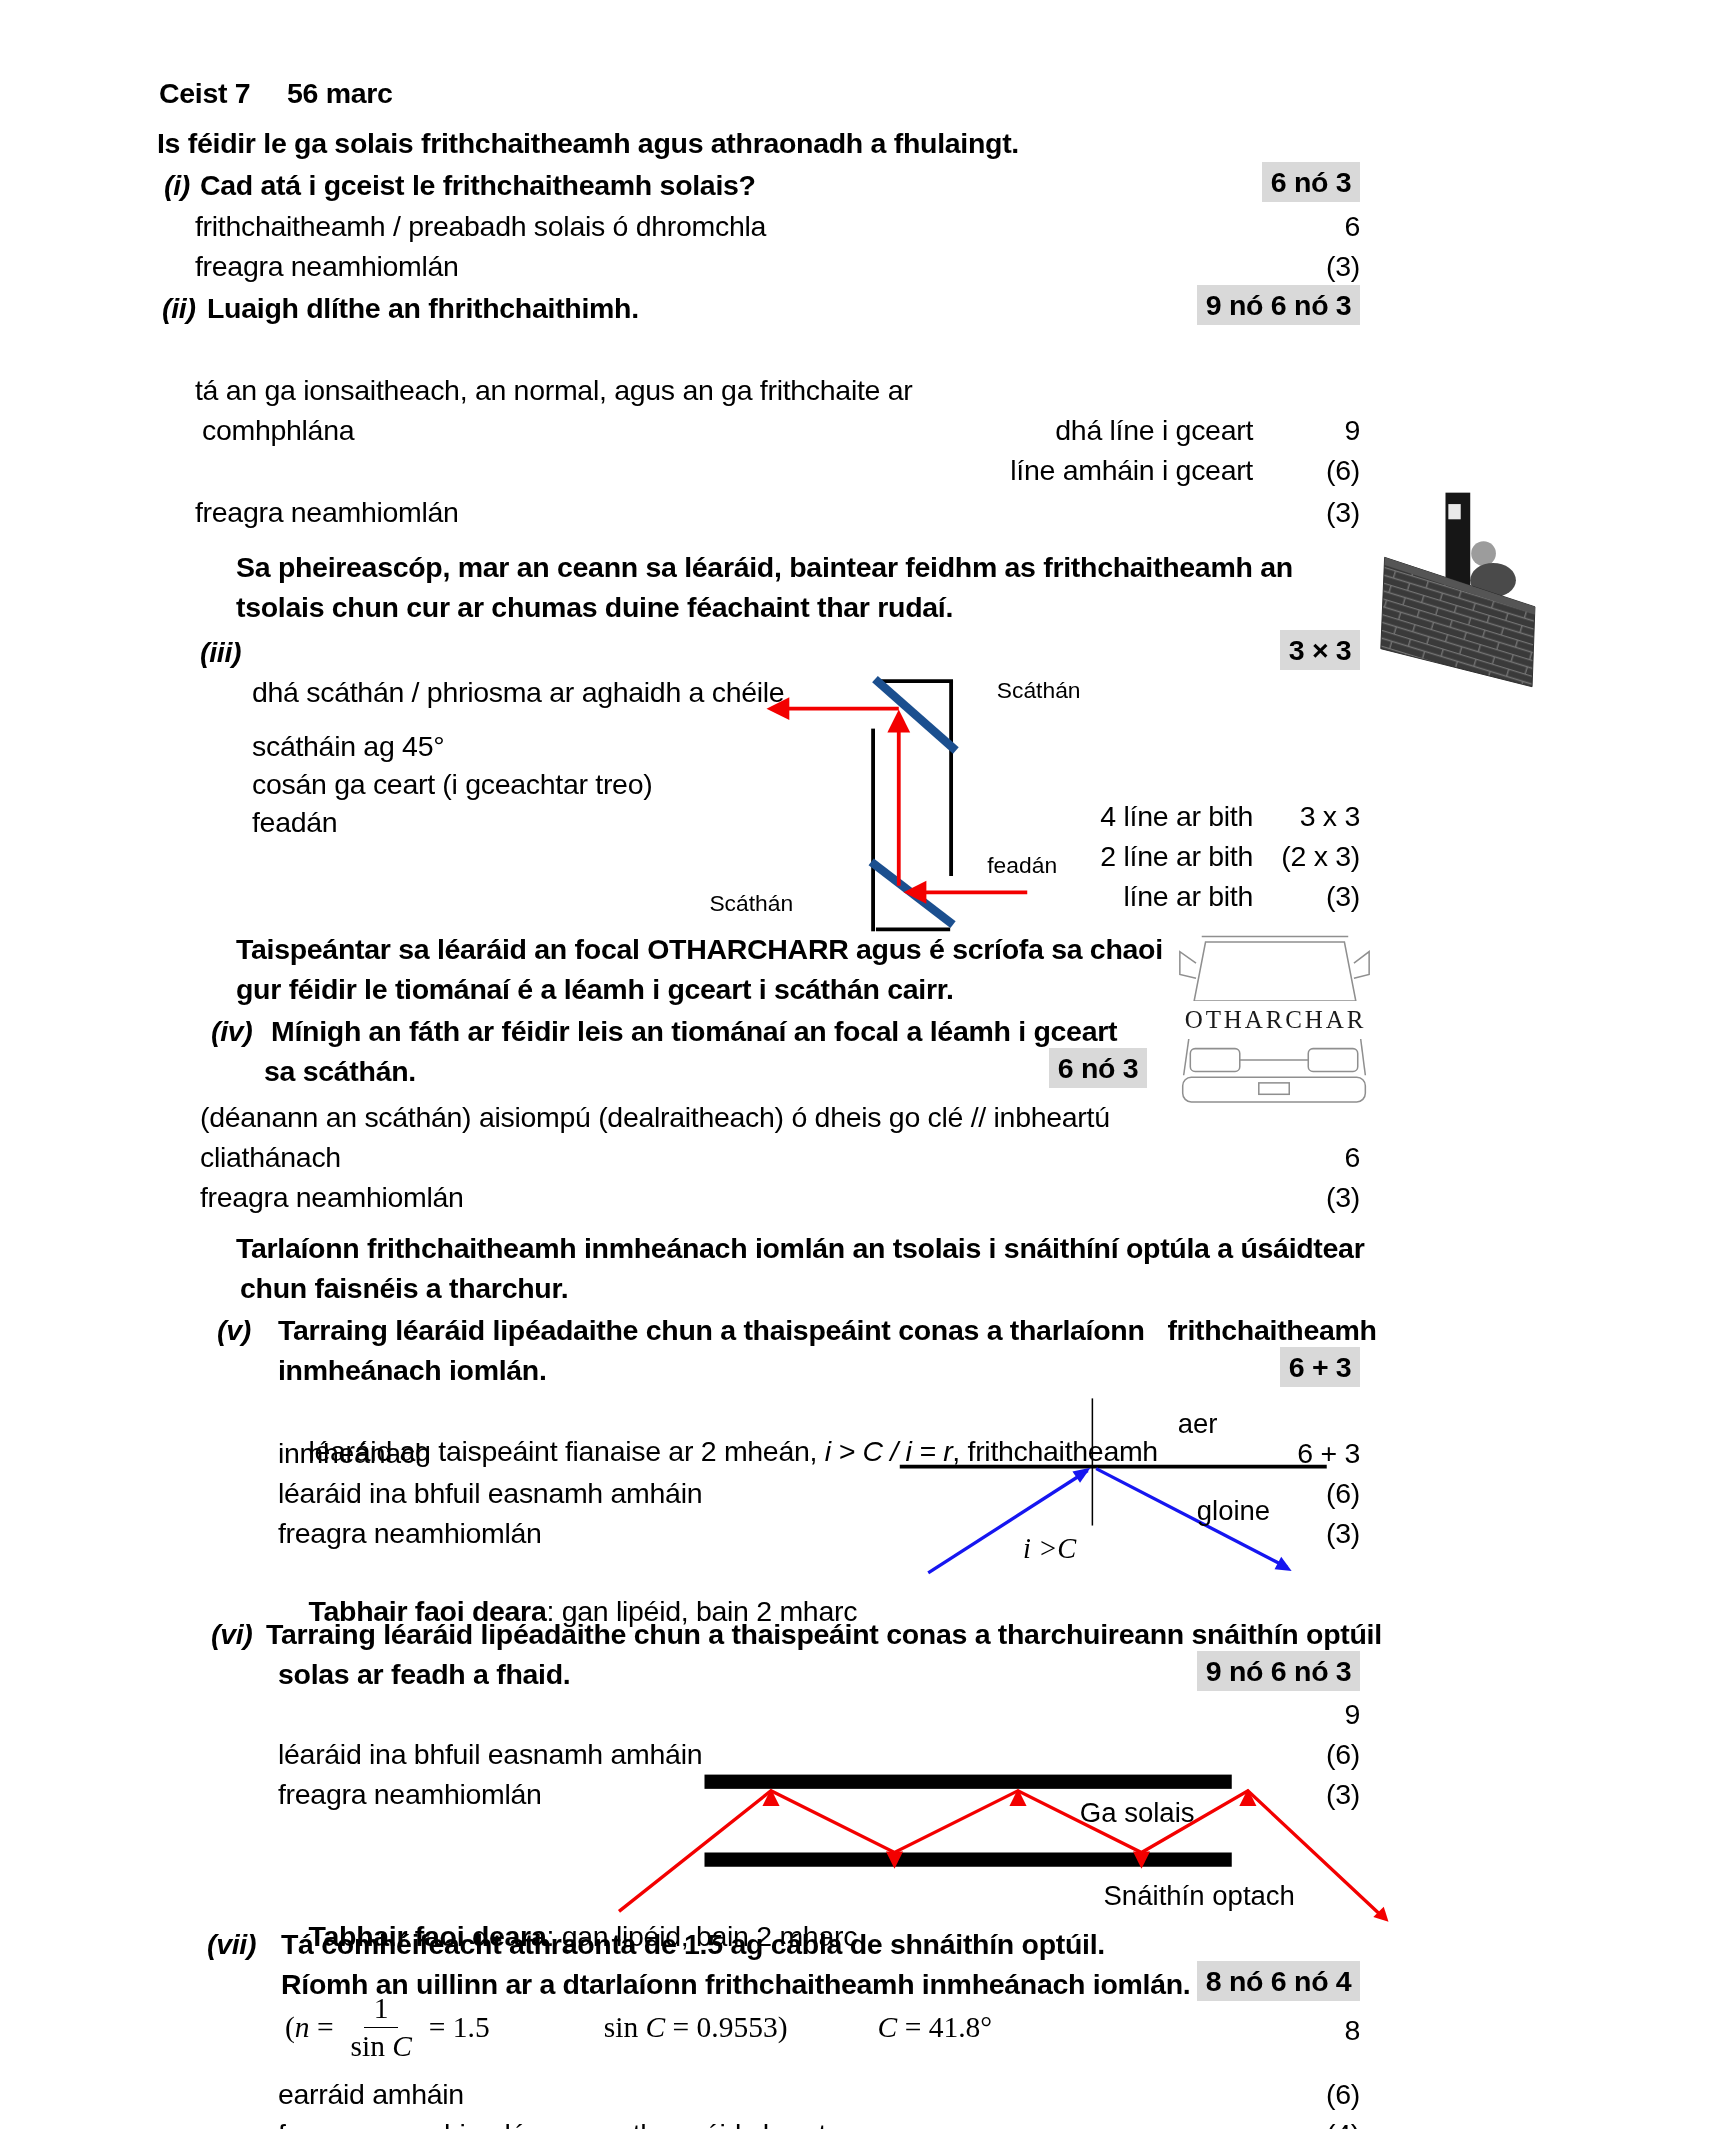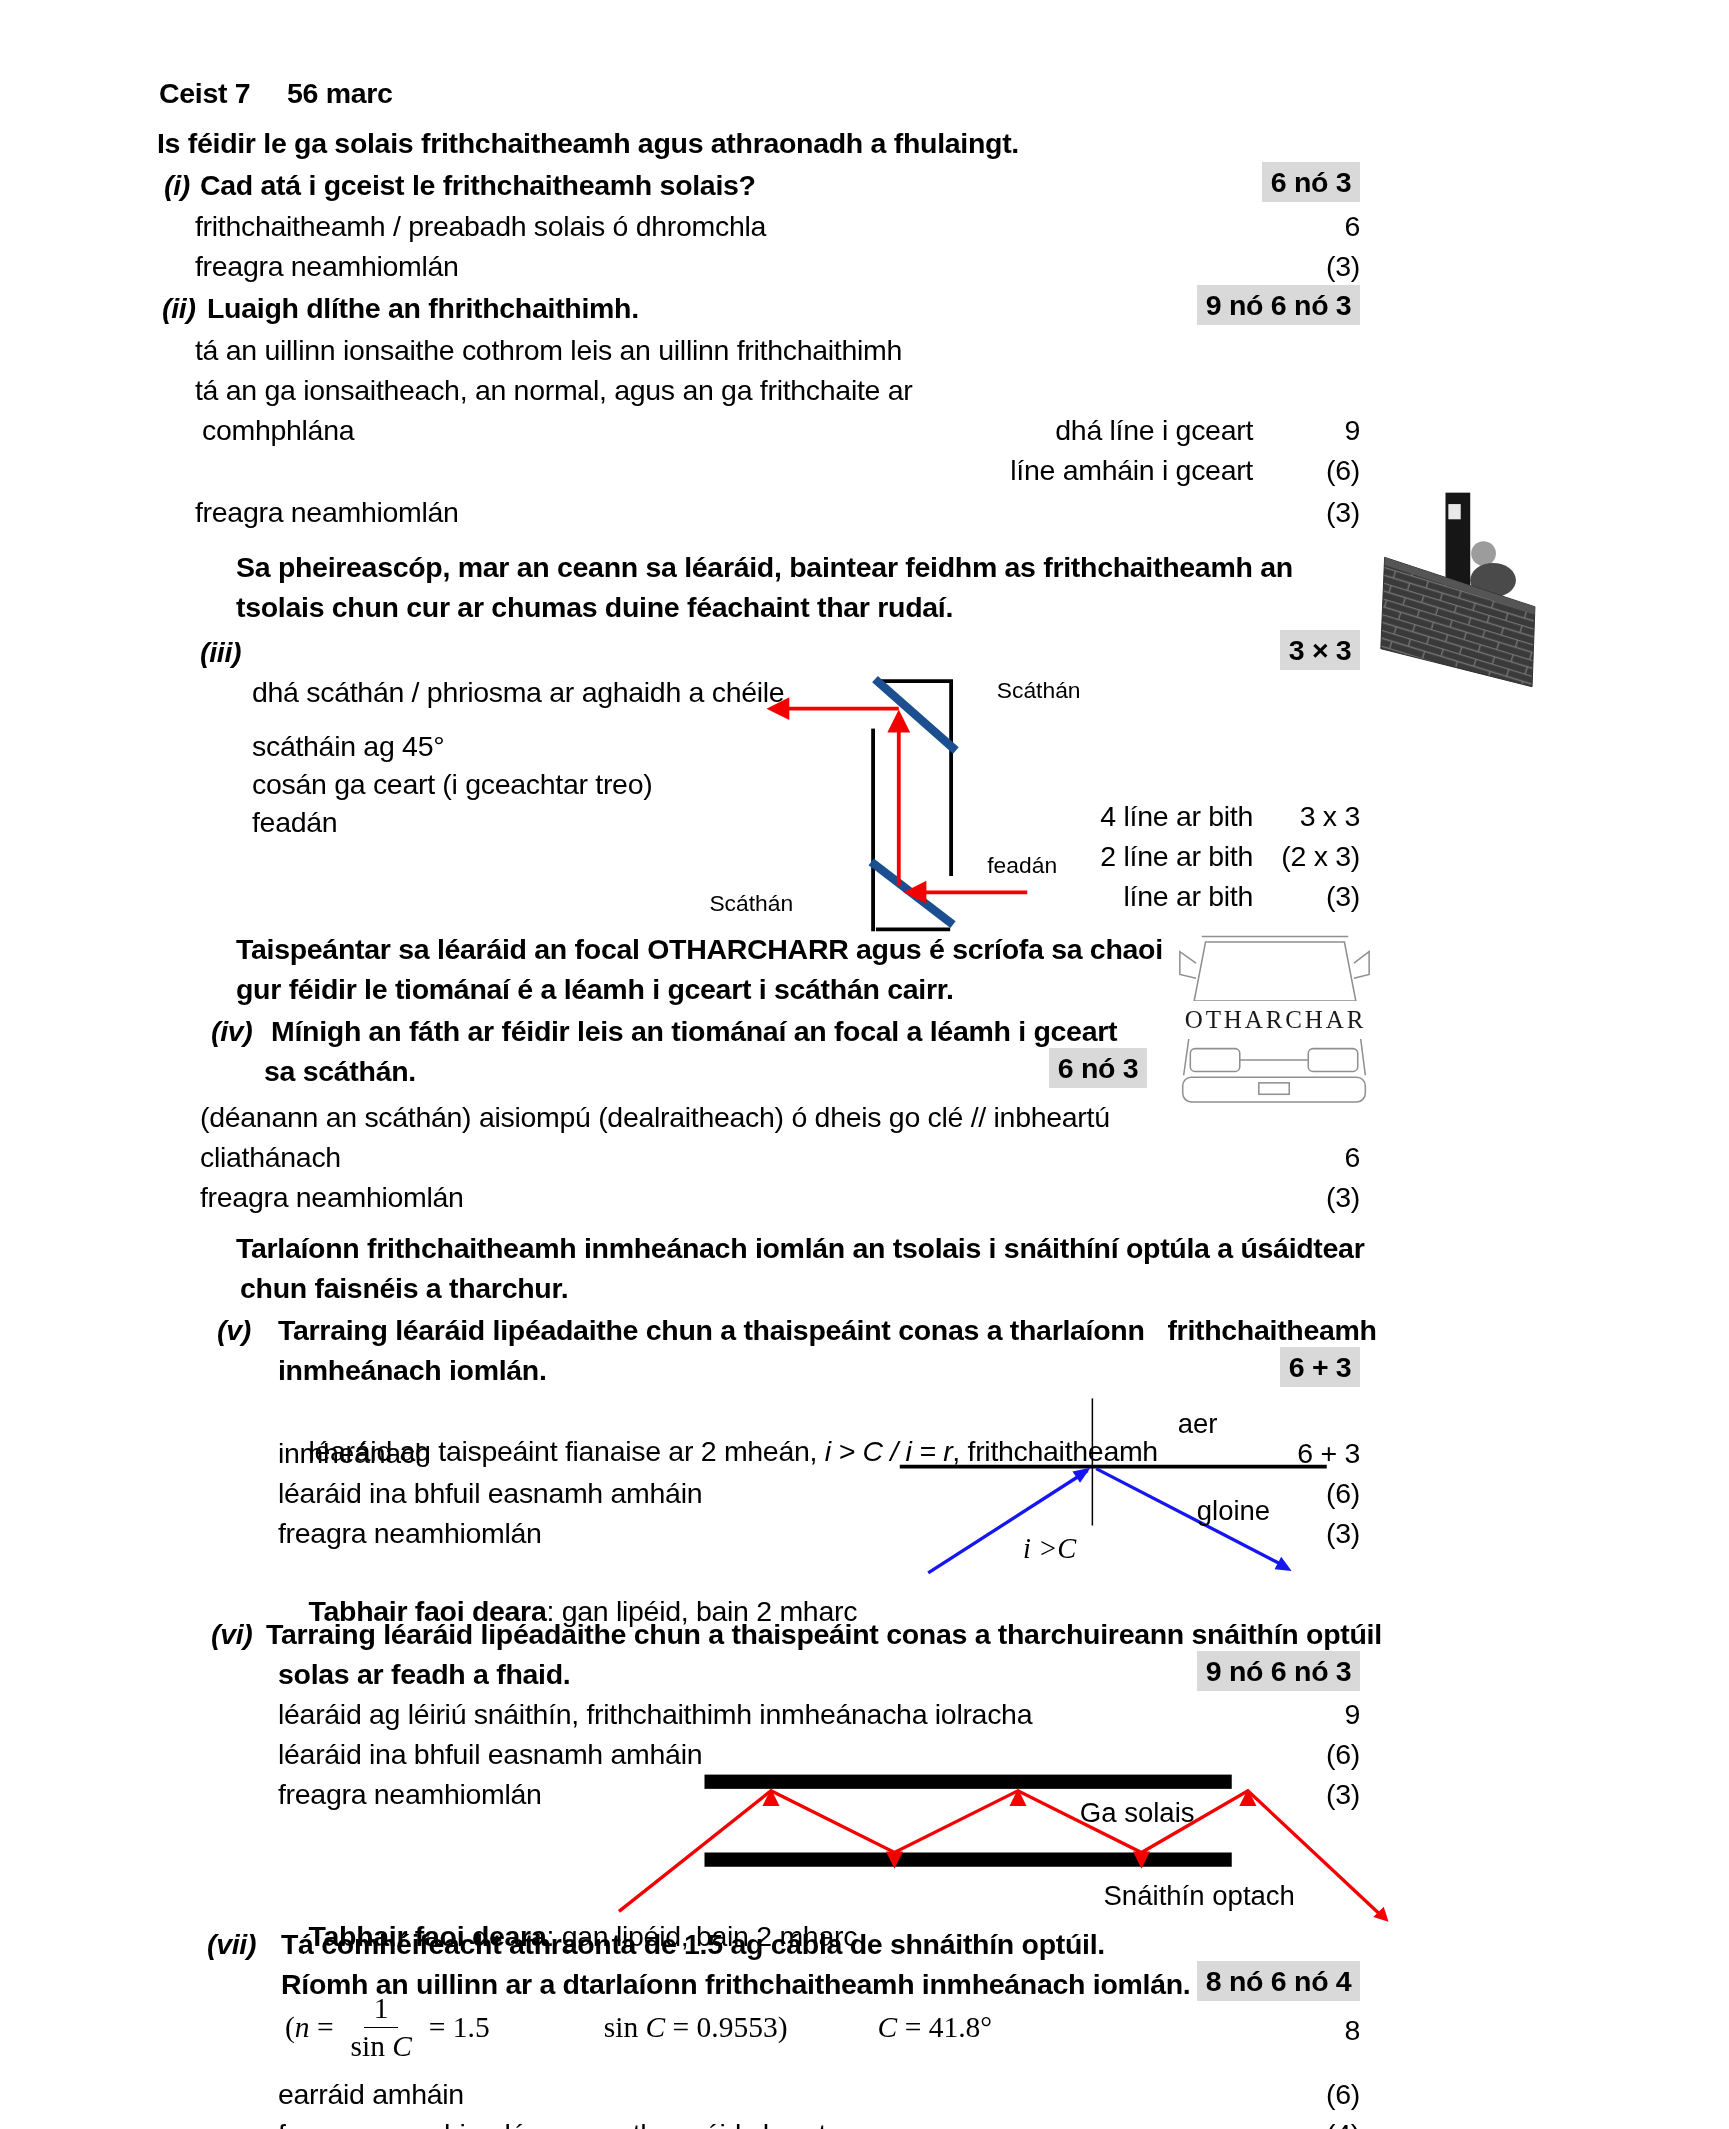--- a/index.html
+++ b/index.html
@@ -38,21 +38,20 @@
   <div class="row b" style="left:200px;top:126px">Cad atá i gceist le frithchaitheamh solais?</div>
   <div class="badge" style="top:122px">6 nó 3</div>
   <div class="row" style="left:195px;top:167px">frithchaitheamh / preabadh solais ó dhromchla</div>
   <div class="mk" style="top:167px">6</div>
   <div class="row" style="left:195px;top:207px">freagra neamhiomlán</div>
   <div class="mk" style="top:207px">(3)</div>
 
   <div class="row b it" style="left:162px;top:249px">(ii)</div>
   <div class="row b" style="left:207px;top:249px">Luaigh dlíthe an fhrithchaithimh.</div>
   <div class="badge" style="top:245px">9 nó 6 nó 3</div>
-  <div class="row" style="left:195px;top:291px">tá an uillinn ionsaithe cothrom leis an uillinn frithchaithimh</div>
   <div class="row" style="left:195px;top:331px">tá an ga ionsaitheach, an normal, agus an ga frithchaite ar</div>
   <div class="row" style="left:202px;top:371px">comhphlána</div>
   <div class="sideLbl" style="top:371px">dhá líne i gceart</div>
   <div class="mk" style="top:371px">9</div>
   <div class="sideLbl" style="top:411px">líne amháin i gceart</div>
   <div class="mk" style="top:411px">(6)</div>
   <div class="row" style="left:195px;top:453px">freagra neamhiomlán</div>
   <div class="mk" style="top:453px">(3)</div>
 
   <div class="row b" style="left:236px;top:508px">Sa pheireascóp, mar an ceann sa léaráid, baintear feidhm as frithchaitheamh an</div>
@@ -163,21 +162,20 @@
     <polygon points="428,194 410,192 417,179" fill="#1616f0"></polygon>
     <text x="308" y="48" font-size="29" fill="#000">aer</text>
     <text x="328" y="140" font-size="29" fill="#000">gloine</text>
     <text x="145" y="180" font-size="30" font-family="Liberation Serif, serif" font-style="italic" fill="#000">i &gt;C</text>
   </svg>
 
   <div class="row b it" style="left:211px;top:1575px">(vi)</div>
   <div class="row b" style="left:266px;top:1575px">Tarraing léaráid lipéadaithe chun a thaispeáint conas a tharchuireann snáithín optúil</div>
   <div class="row b" style="left:278px;top:1615px">solas ar feadh a fhaid.</div>
   <div class="badge" style="top:1611px">9 nó 6 nó 3</div>
-  <div class="row" style="left:278px;top:1655px">léaráid ag léiriú snáithín, frithchaithimh inmheánacha iolracha</div>
   <div class="mk" style="top:1655px">9</div>
   <div class="row" style="left:278px;top:1695px">léaráid ina bhfuil easnamh amháin</div>
   <div class="mk" style="top:1695px">(6)</div>
   <div class="row" style="left:278px;top:1735px">freagra neamhiomlán</div>
   <div class="mk" style="top:1735px">(3)</div>
 
   <svg style="left:571px;top:1708px" width="856" height="190" viewBox="0 0 900 200">
     <rect x="140" y="28" width="555" height="15" fill="#000"></rect>
     <rect x="140" y="110" width="555" height="15" fill="#000"></rect>
     <polyline points="50,172 210,45 340,110 470,45 600,110 712,45 852,176" fill="none" stroke="#f30000" stroke-width="3.5"></polyline>

